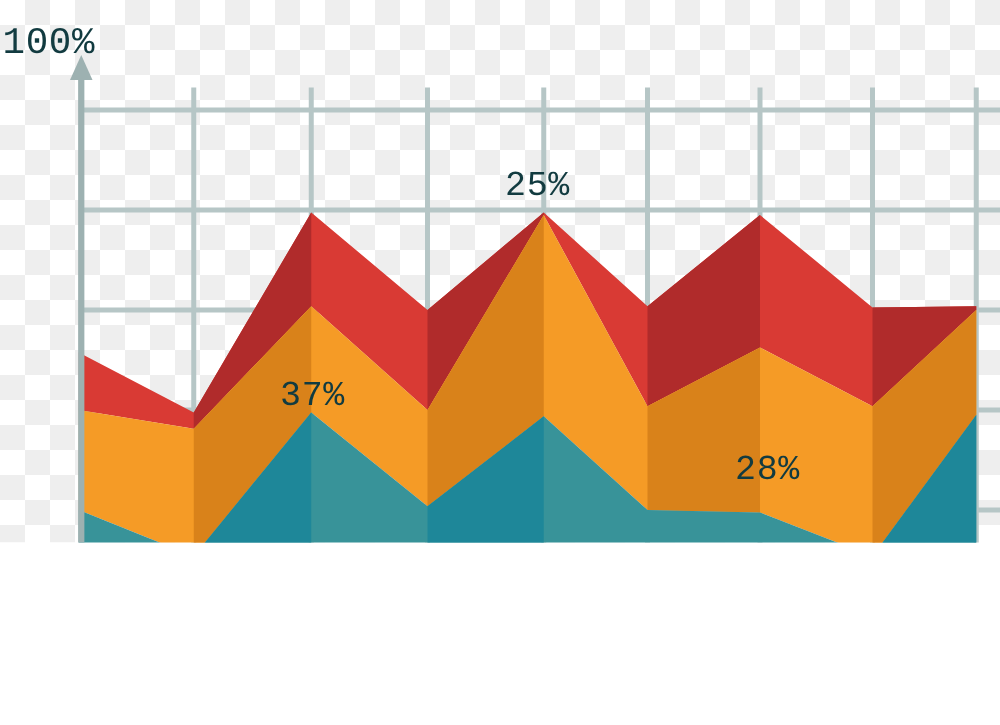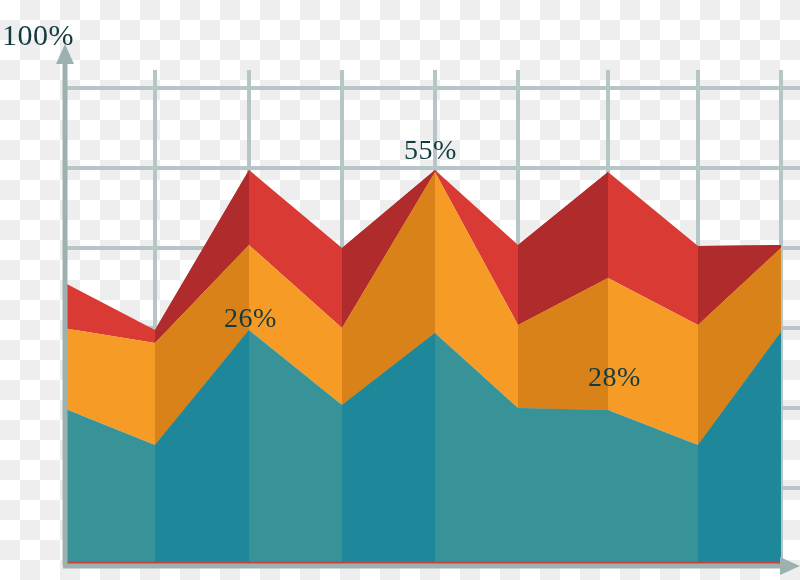--- a/index.html
+++ b/index.html
@@ -4,23 +4,23 @@
 <title>Stacked Area Chart</title>
 <style>
   html, body {
     margin: 0;
     padding: 0;
     background: #ffffff;
   }
   #stage {
     position: relative;
     width: 800px;
-    height: 580px;
+    height: 434px;
     overflow: hidden;
-    font-family: Liberation Serif, serif;
+    font-family: Liberation Mono, monospace;
   }
   
   #checkerboard {
     position: absolute;
     inset: 0;
     background-color: #ffffff;
     background-image:
       linear-gradient(45deg, #eeeeee 25%, transparent 25%, transparent 75%, #eeeeee 75%),
       linear-gradient(45deg, #eeeeee 25%, transparent 25%, transparent 75%, #eeeeee 75%);
     background-size: 40px 40px;
@@ -114,19 +114,19 @@
       <line x1="65" y1="60" x2="65" y2="566" stroke="#9db1b1" stroke-width="5"></line>
       <polygon points="65,44 56,64 74,64" fill="#9db1b1"></polygon>
 
       <line x1="63" y1="566" x2="786" y2="566" stroke="#9db1b1" stroke-width="5"></line>
       <polygon points="800,566 780,557 780,575" fill="#9db1b1"></polygon>
     </g>
   </svg>
 
   <div class="axis-label" id="label-100"><span>100%</span></div>
 
-  <div class="data-label" id="label-55"><span>55%</span></div>
+  <div class="data-label" id="label-55"><span>25%</span></div>
 
-  <div class="data-label" id="label-85"><span>26%</span></div>
+  <div class="data-label" id="label-85"><span>37%</span></div>
 
   <div class="data-label" id="label-41"><span>28%</span></div>
 
 </div>
 
 </body></html>

